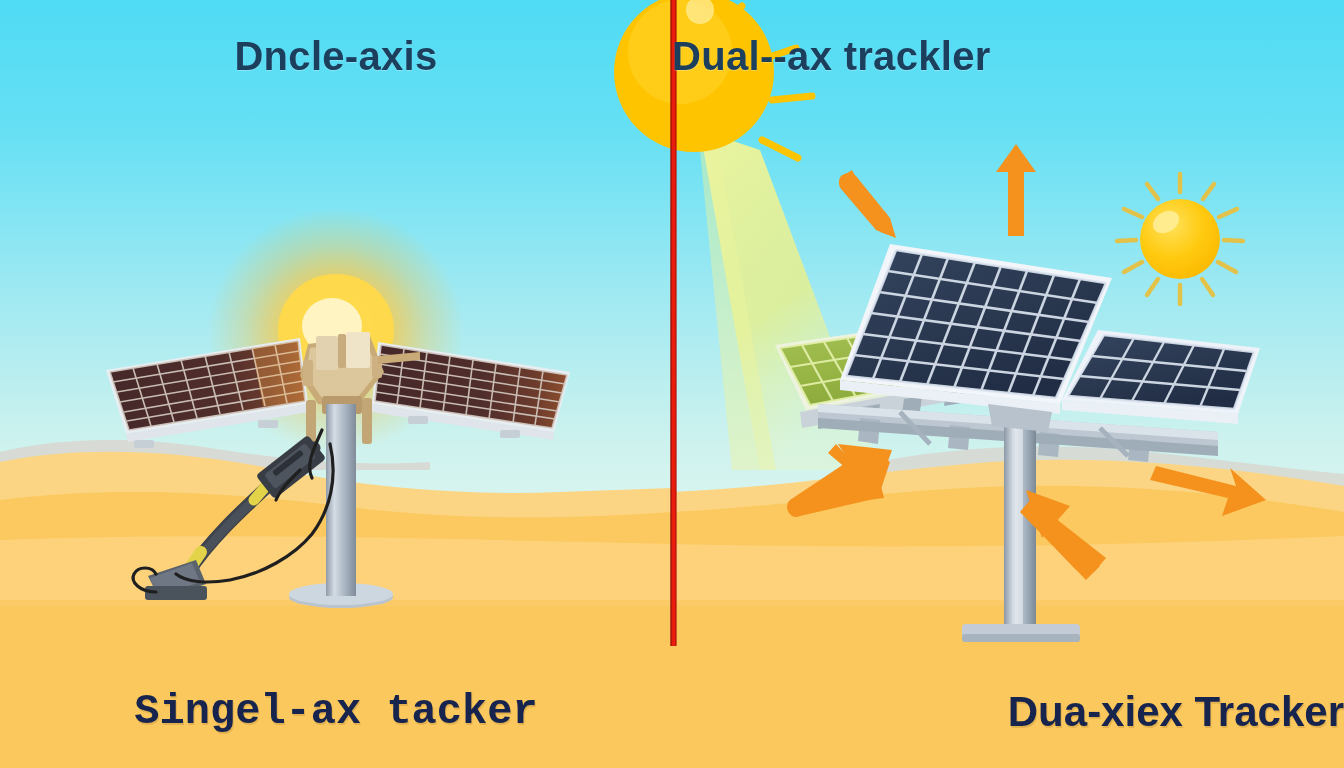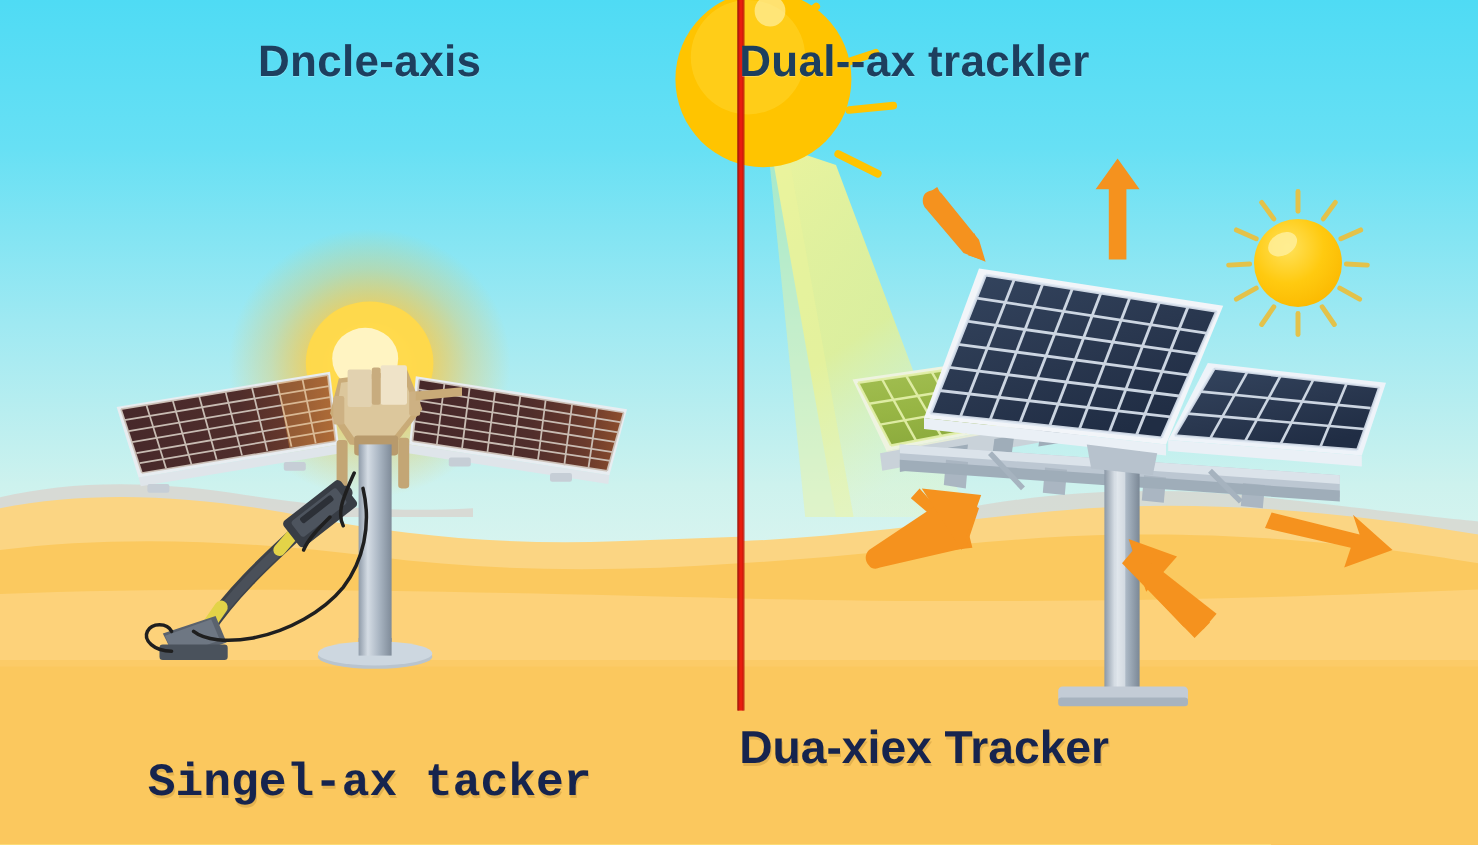--- a/index.html
+++ b/index.html
@@ -1,21 +1,21 @@
 <!DOCTYPE html>
 <html><head>
 <meta charset="utf-8">
 <style>
   html,body{margin:0;padding:0;background:#fff;}
   body{font-family:"Liberation Sans",sans-serif;}
   #stage{
     position:relative;
     width:1344px;height:768px;
     overflow:hidden;
-    background:#fde047;
+    background:#5eead4;
   }
   .layer{position:absolute;left:0;top:0;width:1344px;height:768px;}
   svg.layer{display:block;}
 
   
   .title{
     position:absolute;
     font-weight:bold;
     color:#1d3f5e;
     letter-spacing:.3px;
@@ -32,21 +32,21 @@
   }
   .caption{
     position:absolute;
     font-weight:bold;
     color:#16244e;
     white-space:nowrap;
     font-size:42px;
     text-shadow:1px 2px 0 rgba(120,80,10,.18);
   }
   #caption-left{left:0;top:688px;width:672px;text-align:center;font-family:Liberation Mono, monospace;}
-  #caption-right{left:672px;top:656px;width:672px;text-align:left;}
+  #caption-right{left:672px;top:688px;width:672px;text-align:right;}
 </style>
 </head>
 <body>
 
 <div id="stage">
 
   <svg class="layer" viewBox="0 0 1344 768" xmlns="http://www.w3.org/2000/svg">
     <defs>
       <linearGradient id="skyGrad" x1="0" y1="0" x2="0" y2="1">
         <stop offset="0%" stop-color="#4fdbf4"></stop>

